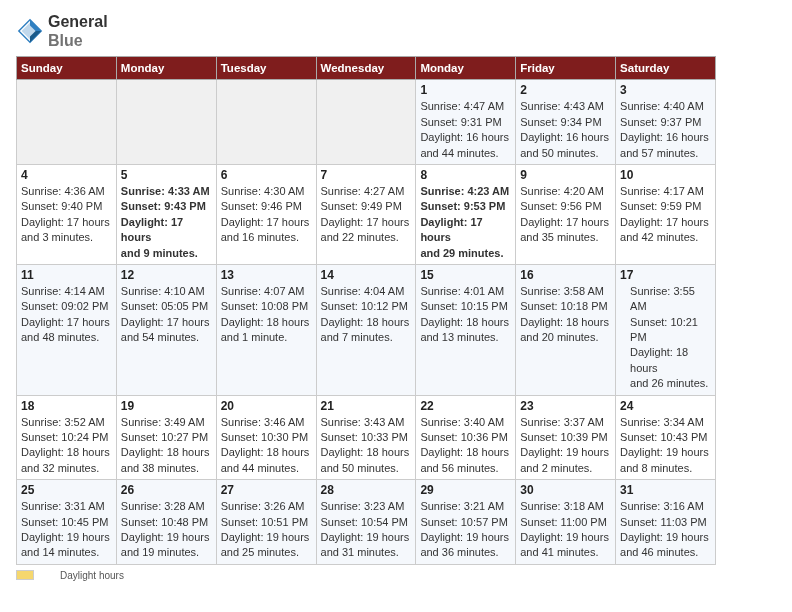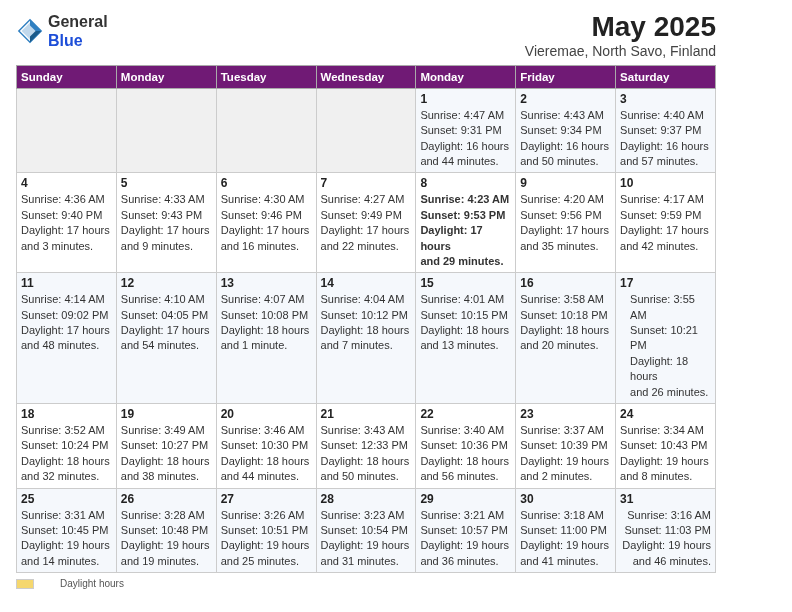--- a/index.html
+++ b/index.html
@@ -24,21 +24,21 @@
       display: flex;
       align-items: center;
       gap: 4px;
     }
     .logo-text {
       font-size: 16px;
       font-weight: bold;
       line-height: 1.2;
     }
     .logo-text .general { color: #333; }
-    .logo-text .blue { color: #1d4ed8; }
+    .logo-text .blue { color: #737373; }
     .logo-icon {
       width: 28px;
       height: 28px;
     }
     .title-block {
       text-align: right;
     }
     .title-block h1 {
       font-size: 28px;
       font-weight: bold;
@@ -49,21 +49,21 @@
       font-size: 14px;
       font-weight: normal;
       color: #444;
     }
     table {
       width: 100%;
       border-collapse: collapse;
       table-layout: fixed;
     }
     thead tr th {
-      background-color: #701a75;
+      background-color: #7f1d1d;
       color: #fff;
       font-size: 11.5px;
       font-weight: bold;
       padding: 5px 4px;
       text-align: left;
       border: 1px solid #aaa;
     }
     tbody tr td {
       vertical-align: top;
       border: 1px solid #ccc;
@@ -123,24 +123,20 @@
         <polygon points="20,4 36,20 20,36 4,20" fill="none" stroke="#2f7fc1" stroke-width="2"></polygon>
         <polygon points="20,8 32,20 20,32 8,20" fill="#2f7fc1" opacity="0.3"></polygon>
         <path d="M20 4 L36 20 L28 20 L20 12 Z" fill="#2f7fc1"></path>
         <path d="M20 28 L28 20 L36 20 L20 36 Z" fill="#1a5a8a"></path>
       </svg>
       <div class="logo-text">
         <span class="general">General</span><br>
         <span class="blue">Blue</span>
       </div>
     </div>
-    <div class="title-block">
-      <h1>May 2025</h1>
-      <h2>Vieremae, North Savo, Finland</h2>
-    </div>
   </div>
 
   <table>
     <thead>
       <tr>
       <th>Sunday</th>
           <th>Monday</th>
           <th>Tuesday</th>
           <th>Wednesday</th>
           <th>Monday</th>
@@ -179,21 +175,21 @@
         <tr>
           <td>
             <span class="day-num">4</span>
             <div class="day-detail" style="white-space: pre-line;">Sunrise: 4:36 AM
 Sunset: 9:40 PM
 Daylight: 17 hours
 and 3 minutes.</div>
           </td>
           <td>
             <span class="day-num">5</span>
-            <div class="day-detail" style="white-space: pre-line;">Sunrise: 4:33 AM
+            <div class="day-detail" style="white-space: pre-line; font-weight: bold;">Sunrise: 4:33 AM
 Sunset: 9:43 PM
 Daylight: 17 hours
 and 9 minutes.</div>
           </td>
           <td>
             <span class="day-num">6</span>
             <div class="day-detail" style="white-space: pre-line;">Sunrise: 4:30 AM
 Sunset: 9:46 PM
 Daylight: 17 hours
 and 16 minutes.</div>
@@ -231,21 +227,21 @@
           <td>
             <span class="day-num">11</span>
             <div class="day-detail" style="white-space: pre-line;">Sunrise: 4:14 AM
 Sunset: 09:02 PM
 Daylight: 17 hours
 and 48 minutes.</div>
           </td>
           <td>
             <span class="day-num">12</span>
             <div class="day-detail" style="white-space: pre-line;">Sunrise: 4:10 AM
-Sunset: 04:05 PM
+Sunset: 05:05 PM
 Daylight: 17 hours
 and 54 minutes.</div>
           </td>
           <td>
             <span class="day-num">13</span>
             <div class="day-detail" style="white-space: pre-line;">Sunrise: 4:07 AM
 Sunset: 10:08 PM
 Daylight: 18 hours
 and 1 minute.</div>
           </td>
@@ -296,21 +292,21 @@
           <td>
             <span class="day-num">20</span>
             <div class="day-detail" style="white-space: pre-line;">Sunrise: 3:46 AM
 Sunset: 10:30 PM
 Daylight: 18 hours
 and 44 minutes.</div>
           </td>
           <td>
             <span class="day-num">21</span>
             <div class="day-detail" style="white-space: pre-line;">Sunrise: 3:43 AM
-Sunset: 12:33 PM
+Sunset: 10:33 PM
 Daylight: 18 hours
 and 50 minutes.</div>
           </td>
           <td>
             <span class="day-num">22</span>
             <div class="day-detail" style="white-space: pre-line;">Sunrise: 3:40 AM
 Sunset: 10:36 PM
 Daylight: 18 hours
 and 56 minutes.</div>
           </td>
@@ -367,21 +363,21 @@
           </td>
           <td>
             <span class="day-num">30</span>
             <div class="day-detail" style="white-space: pre-line;">Sunrise: 3:18 AM
 Sunset: 11:00 PM
 Daylight: 19 hours
 and 41 minutes.</div>
           </td>
           <td>
             <span class="day-num">31</span>
-            <div class="day-detail" style="white-space: pre-line; text-align: right;">Sunrise: 3:16 AM
+            <div class="day-detail" style="white-space: pre-line;">Sunrise: 3:16 AM
 Sunset: 11:03 PM
 Daylight: 19 hours
 and 46 minutes.</div>
           </td>
         </tr>
       </tbody>
   </table>
 
   <div class="footer">
     <span class="daylight-bar"></span>

